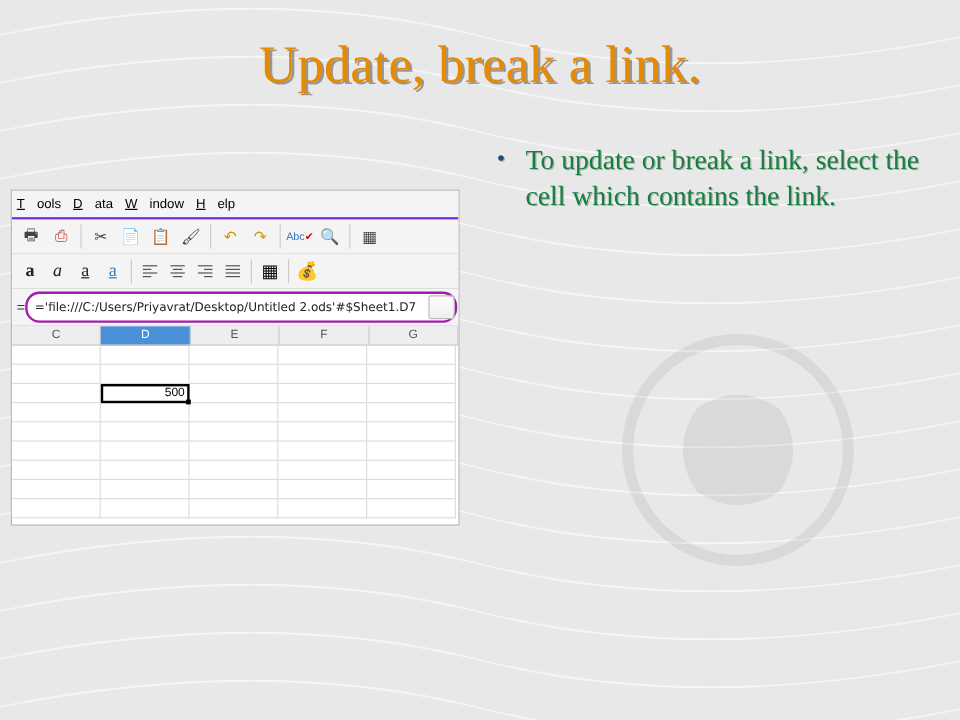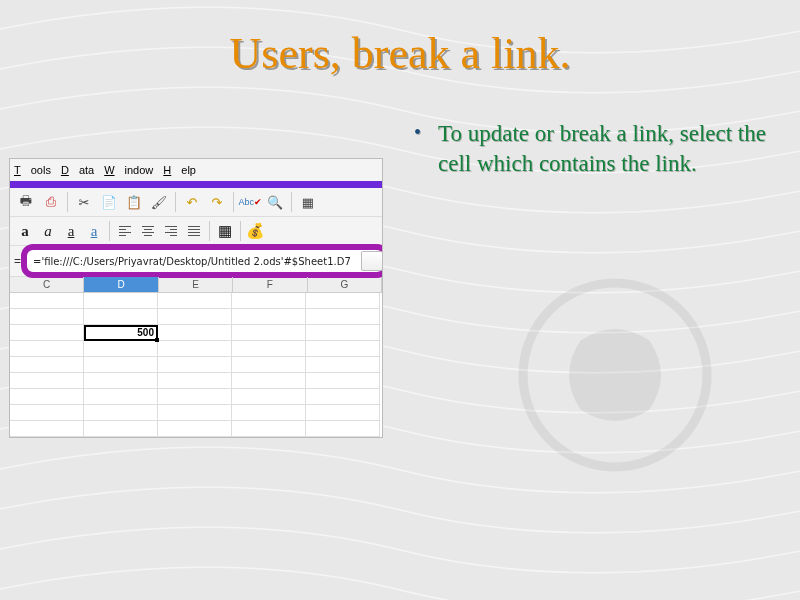--- a/index.html
+++ b/index.html
@@ -78,21 +78,21 @@
     position: relative;
     overflow: hidden;
   }
   .menubar {
     background: #f4f4f4;
     height: 22px;
     display: flex;
     align-items: center;
     font-size: 11px;
     padding-left: 4px;
-    border-bottom: 7px solid #6d28d9;
+    border-bottom: 2px solid #6d28d9;
   }
   .menubar span { margin-right: 10px; }
   .menubar .accel { text-decoration: underline; }
   .toolbar-row {
     background: #f4f4f4;
     height: 28px;
     display: flex;
     align-items: center;
     padding: 0 4px;
     gap: 1px;
@@ -145,21 +145,21 @@
     border-bottom: 1px solid #ddd;
   }
   .name-cell {
     width: 18px;
     text-align: center;
     font-size: 12px;
     color: #333;
   }
   .highlight-wrap {
     flex: 1;
-    border: 6px solid #a21caf;
+    border: 2px solid #a21caf;
     border-radius: 12px;
     height: 22px;
     display: flex;
     align-items: center;
     background: #fff;
   }
   .formula-input {
     flex: 1;
     font-size: 10px;
     padding: 0 6px;
@@ -187,21 +187,20 @@
     border-right: 1px solid #ccc;
     border-bottom: 1px solid #ccc;
     text-align: center;
     line-height: 16px;
   }
   .ch-c { width: 74px; }
   .ch-d { width: 74px; background: #4a90d9; color: #fff; }
   .ch-e, .ch-f, .ch-g { width: 74px; }
   .grid {
     position: relative;
-    font-weight: bold;
   }
   .grid-row {
     display: flex;
     height: 16px;
   }
   .grid-cell {
     width: 74px;
     border-right: 1px solid #ddd;
     border-bottom: 1px solid #ddd;
     font-size: 10px;
@@ -265,21 +264,21 @@
     <path d="M-50,600 Q200,540 400,590 T850,580"></path>
   </g>
 </svg>
 
 <svg class="watermark" viewBox="0 0 100 100">
   <circle cx="50" cy="50" r="40" fill="none" stroke="#000" stroke-width="4"></circle>
   <path d="M35,35 Q50,25 65,35 Q75,50 65,65 Q50,75 35,65 Q25,50 35,35" fill="#000"></path>
 </svg>
 
 <div class="content">
-  <h1 class="title">Users, break a link.</h1>
+  <h1 class="title">Update, break a link.</h1>
 
   <div class="body-area">
     <div class="left-col">
       <div class="screenshot-box">
 
         <div class="menubar">
           <span><span class="accel">T</span>ools</span>
           <span><span class="accel">D</span>ata</span>
           <span><span class="accel">W</span>indow</span>
           <span><span class="accel">H</span>elp</span>

